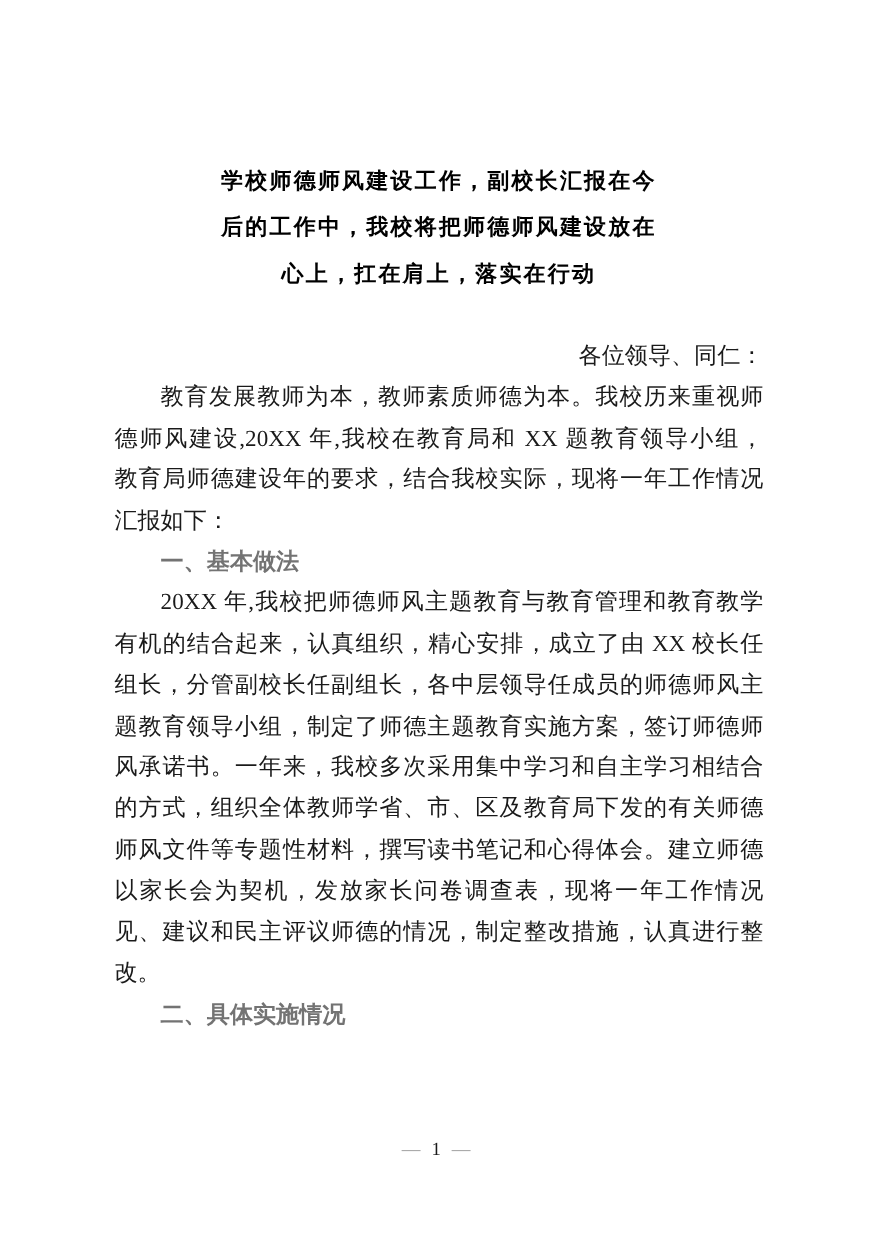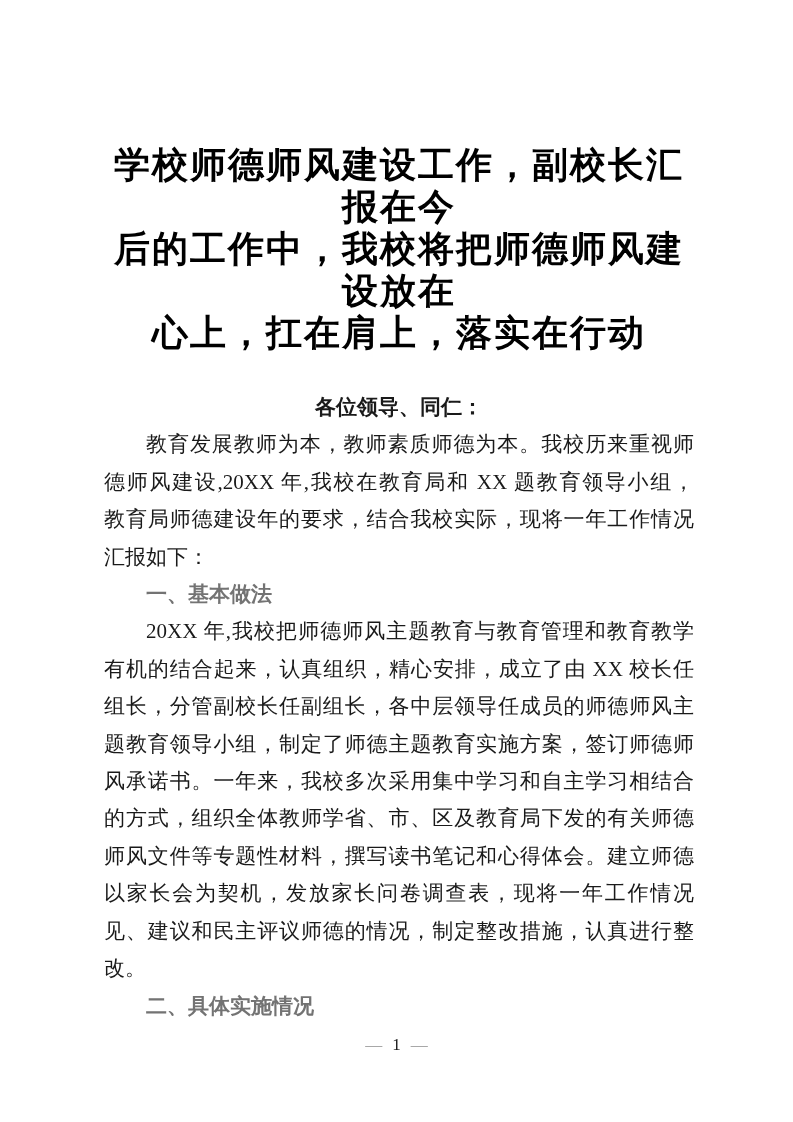--- a/index.html
+++ b/index.html
@@ -15,21 +15,21 @@
     overflow: hidden;
     font-family: "Liberation Serif", serif;
     color: #1a1a1a;
   }
   .doc-title {
     margin: 144px 99px 0 104px;
     text-align: center;
     font-family: "Liberation Sans", sans-serif;
     font-weight: bold;
     color: #000000;
-    font-size: 36px;
+    font-size: 20px;
     line-height: 42px;
     letter-spacing: 2px;
   }
   .doc-body {
     margin: 35px 99px 0 104px;
     font-size: 21px;
     line-height: 37.4px;
   }
   .line {
     min-height: 37.4px;
@@ -38,22 +38,21 @@
     text-align: justify;
     text-align-last: justify;
   }
   .paragraph .line:first-child {
     text-indent: 2em;
   }
   .paragraph .line:last-child {
     text-align-last: auto;
   }
   .greeting .line {
-    text-align: center;
-    font-weight: bold;
+    text-align: right;
   }
   .heading .line {
     text-indent: 2em;
     font-weight: bold;
     color: #737373;
   }
   .footer {
     position: absolute;
     top: 1034px;
     left: 0;

